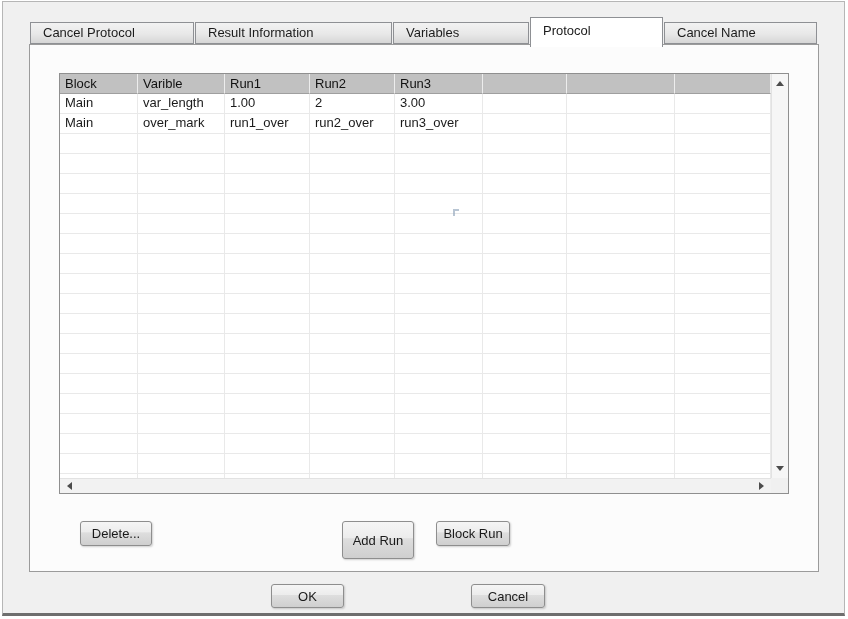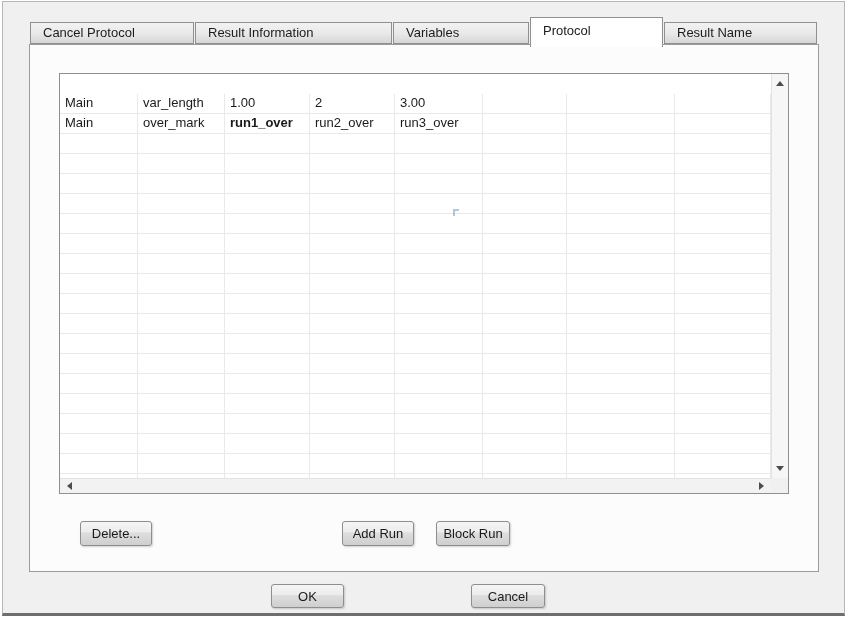--- a/index.html
+++ b/index.html
@@ -90,41 +90,51 @@
 </head>
 <body>
 
 <div class="dialog">
 
   <div id="tabbar">
       <div class="tab" style="left: 27px; width: 164px;">Cancel Protocol</div>
       <div class="tab" style="left: 192px; width: 197px;">Result Information</div>
       <div class="tab" style="left: 390px; width: 136px;">Variables</div>
       <div class="tab active" style="left: 527px; width: 133px;">Protocol</div>
-      <div class="tab" style="left: 661px; width: 153px;">Result Name</div>
+      <div class="tab" style="left: 661px; width: 153px;">Cancel Name</div>
     </div>
 
   <div class="tabpage">
 
     <div class="tablewrap">
+      <div class="thead" id="thead">
+          <div class="hcell" style="width: 78px;">Block</div>
+          <div class="hcell" style="width: 87px;">Varible</div>
+          <div class="hcell" style="width: 85px;">Run1</div>
+          <div class="hcell" style="width: 85px;">Run2</div>
+          <div class="hcell" style="width: 88px;">Run3</div>
+          <div class="hcell" style="width: 84px;"></div>
+          <div class="hcell" style="width: 108px;"></div>
+          <div class="hcell" style="width: 96px;"></div>
+        </div>
       <div class="tbody" id="tbody">
           <div class="trow">
             <div class="tcell" style="width: 78px;">Main</div>
             <div class="tcell" style="width: 87px;">var_length</div>
             <div class="tcell" style="width: 85px;">1.00</div>
             <div class="tcell" style="width: 85px;">2</div>
             <div class="tcell" style="width: 88px;">3.00</div>
             <div class="tcell" style="width: 84px;"></div>
             <div class="tcell" style="width: 108px;"></div>
             <div class="tcell" style="width: 96px;"></div>
           </div>
           <div class="trow">
             <div class="tcell" style="width: 78px;">Main</div>
             <div class="tcell" style="width: 87px;">over_mark</div>
-            <div class="tcell" style="width: 85px; font-weight: bold;">run1_over</div>
+            <div class="tcell" style="width: 85px;">run1_over</div>
             <div class="tcell" style="width: 85px;">run2_over</div>
             <div class="tcell" style="width: 88px;">run3_over</div>
             <div class="tcell" style="width: 84px;"></div>
             <div class="tcell" style="width: 108px;"></div>
             <div class="tcell" style="width: 96px;"></div>
           </div>
           <div class="trow">
             <div class="tcell" style="width: 78px;"></div>
             <div class="tcell" style="width: 87px;"></div>
             <div class="tcell" style="width: 85px;"></div>
@@ -312,19 +322,19 @@
       </div>
       <div class="hscroll">
         <div class="tri tri-left"></div>
         <div class="tri tri-right"></div>
       </div>
       <div class="corner"></div>
       <div class="cursor-mark"></div>
     </div>
 
     <button class="btn" style="left:50px;top:476px;width:72px;height:25px;">Delete...</button>
-    <button class="btn" style="left:312px;top:476px;width:72px;height:25px;">Add Run</button>
+    <button class="btn" style="left:312px;top:476px;width:72px;height:38px;">Add Run</button>
     <button class="btn" style="left:406px;top:476px;width:74px;height:25px;">Block Run</button>
   </div>
 
   <button class="btn" style="left:268px;top:582px;width:73px;height:24px;">OK</button>
   <button class="btn" style="left:468px;top:582px;width:74px;height:24px;">Cancel</button>
 </div>
 
 </body></html>

